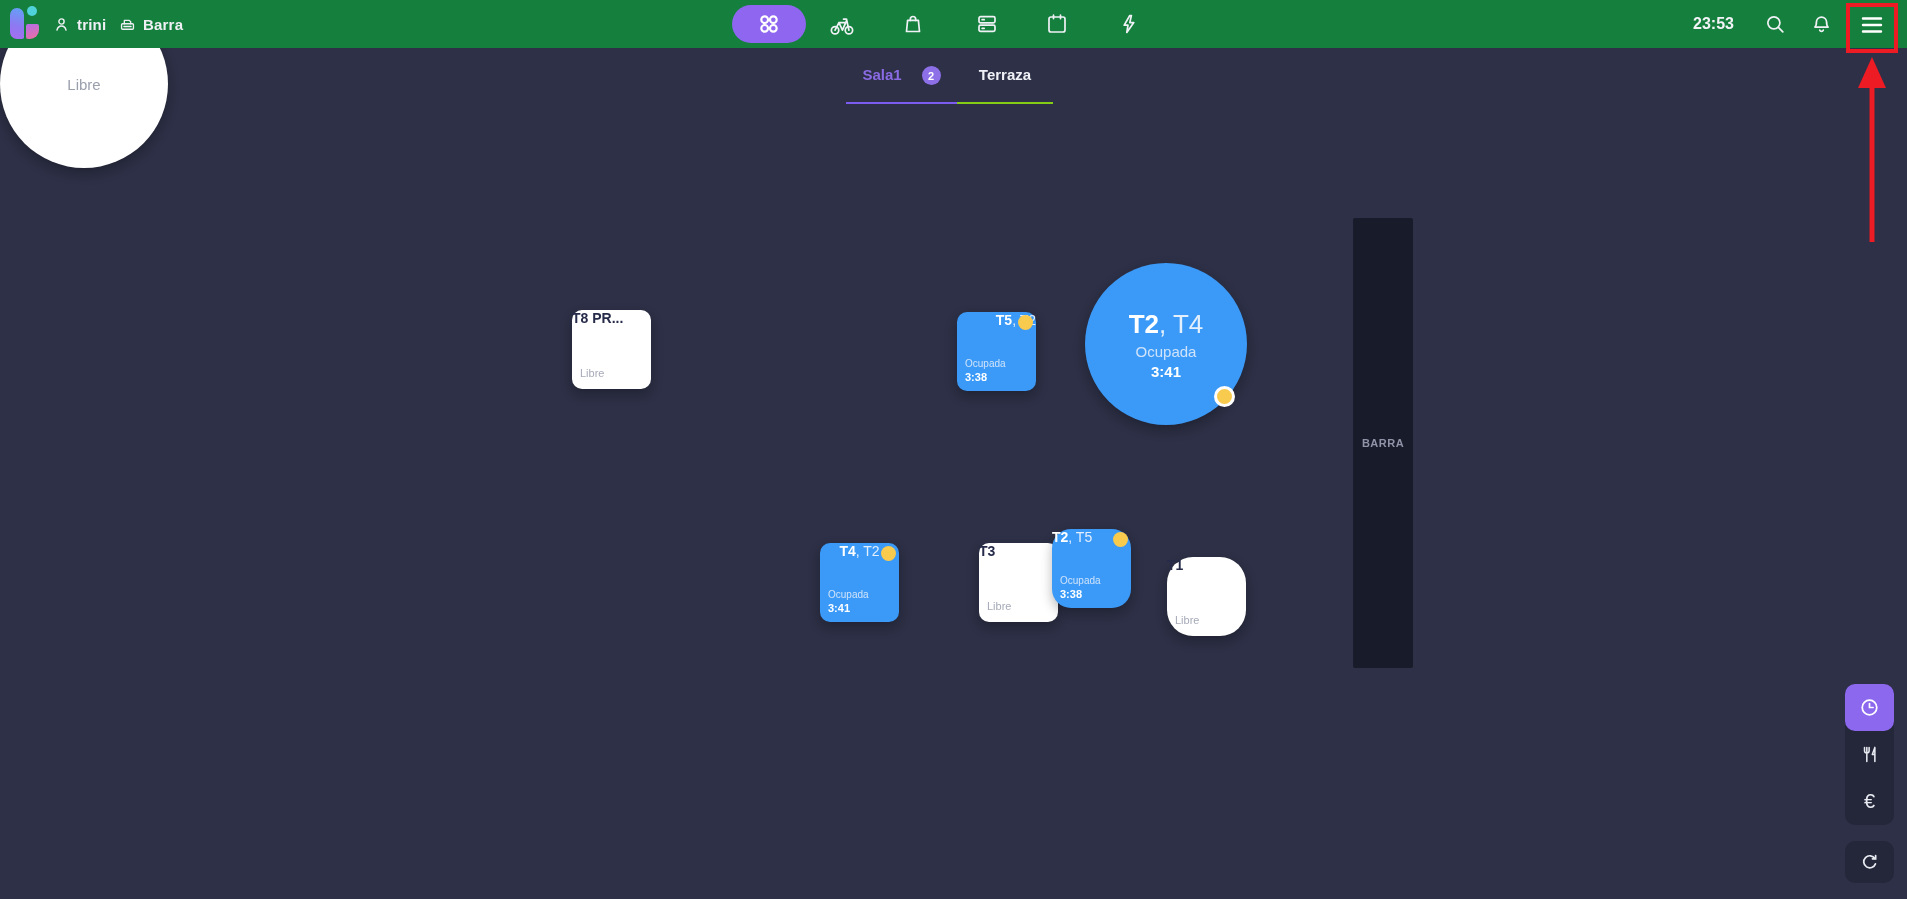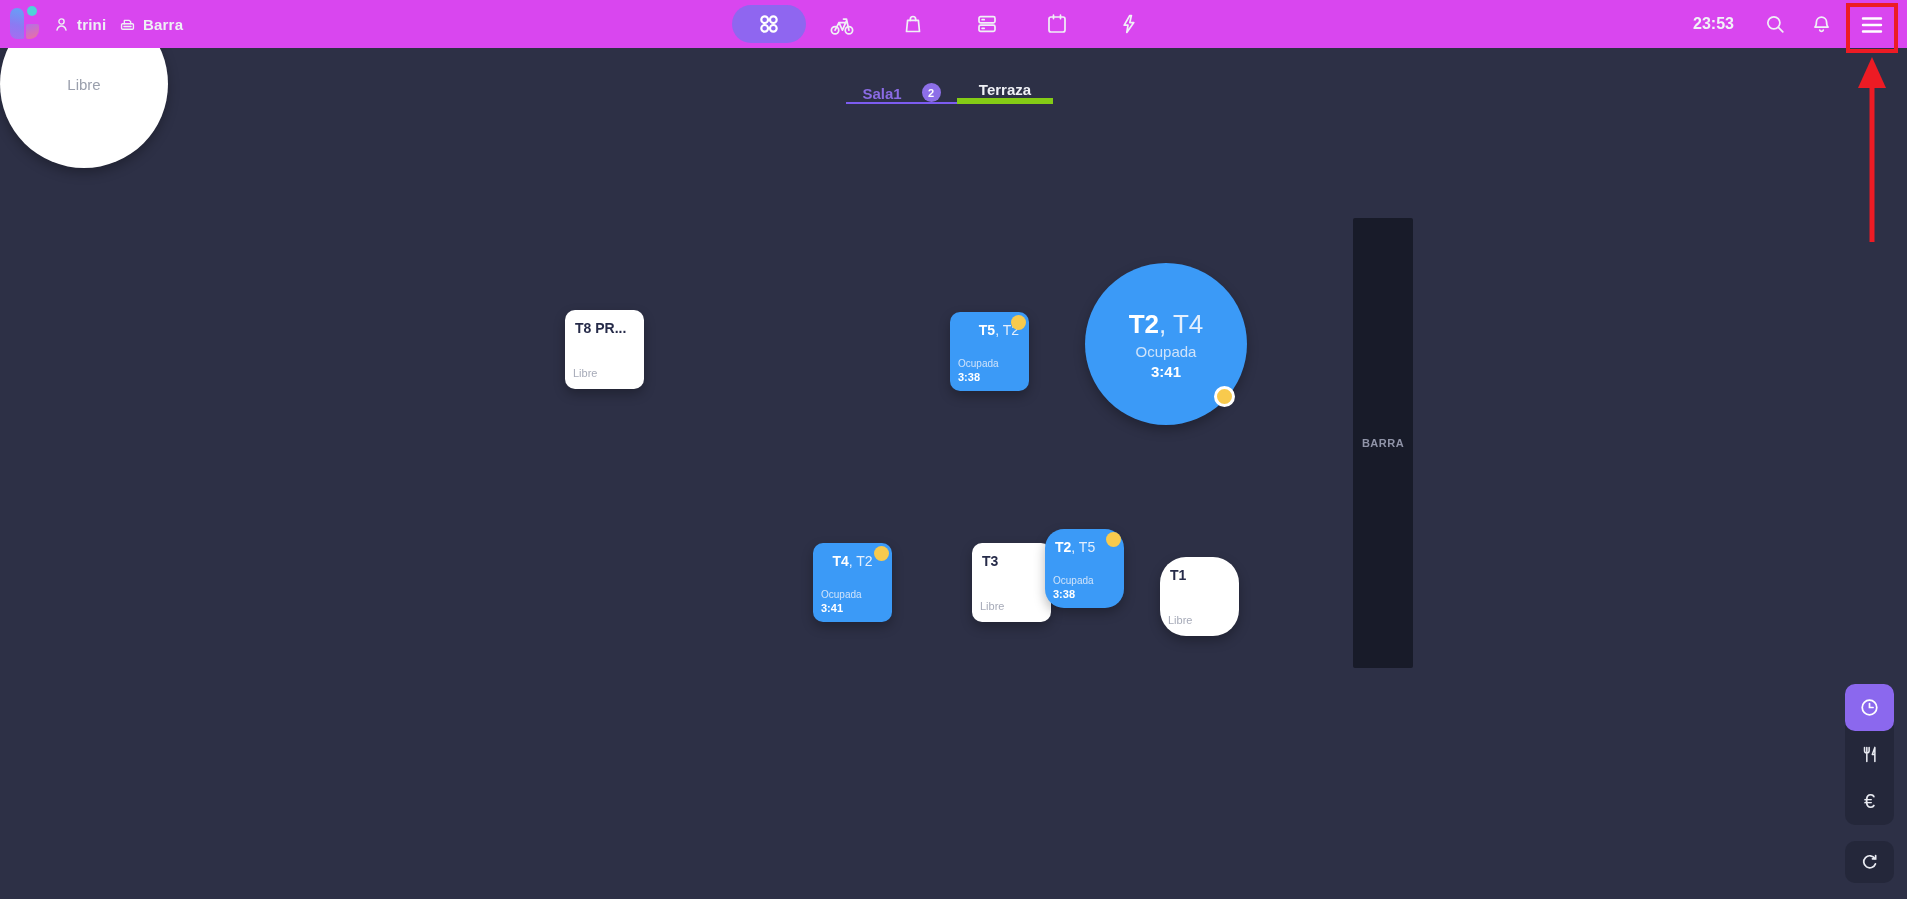--- a/index.html
+++ b/index.html
@@ -9,21 +9,21 @@
     background:#2d3046;
     font-family:"Liberation Sans", sans-serif;
     overflow:hidden;
     color:#fff;
   }
   svg { display:block; }
 
   
   .navbar {
     position:absolute; top:0; left:0; width:1907px; height:48px;
-    background:#d946ef; z-index:5;
+    background:#15803d; z-index:5;
   }
   .logo { position:absolute; left:10px; top:6px; width:32px; height:36px; }
   .logo .petal-left {
     position:absolute; left:0; top:2px; width:14px; height:31px;
     border-radius:8px 8px 2px 8px;
     background:linear-gradient(195deg,#62a3f7 0%,#8c7af2 55%,#a76df0 100%);
   }
   .logo .dot-teal {
     position:absolute; left:17px; top:0; width:10px; height:10px;
     border-radius:50%; background:#4fd2d9;
@@ -55,38 +55,38 @@
   
   .ann-box {
     position:absolute; left:1846px; top:3px; width:52px; height:50px;
     border:4px solid #ed1b24; z-index:9; pointer-events:none;
   }
   .ann-arrow { position:absolute; left:1840px; top:50px; z-index:9; pointer-events:none; }
 
   
   .tabs { position:absolute; left:846px; top:66px; display:flex; }
   .tab {
-    height:38px; display:flex; align-items:flex-end; justify-content:center;
+    height:38px; display:flex; align-items:flex-start; justify-content:center;
     gap:20px; font-size:15px; cursor:pointer;
   }
   .tab-sala { width:111px; color:#8a6be4; border-bottom:2px solid #7c5cf0; font-weight:600; }
-  .tab-terraza { width:96px; color:#f0f1f6; border-bottom:6px solid #84cc16; font-weight:600; }
+  .tab-terraza { width:96px; color:#f0f1f6; border-bottom:2px solid #84cc16; font-weight:600; }
   .tab-badge {
     width:19px; height:19px; border-radius:50%; background:#8d6fe8;
     color:#fff; font-size:11px; font-weight:700;
     display:flex; align-items:center; justify-content:center;
   }
 
   
   .table-card {
     position:absolute; border-radius:10px;
     box-shadow:0 5px 12px rgba(0,0,0,.28);
     cursor:pointer;
   }
-  .sq { width:79px; height:79px; padding:10px; }
+  .sq { width:79px; height:79px; padding:0;margin-left:7px; }
   .free { background:#ffffff; }
   .busy { background:#3b9af7; }
   .tc-title { font-size:14px; white-space:nowrap; overflow:hidden; }
   .free .tc-title { color:#262b49; font-weight:700; }
   .busy .tc-title .tc-main { color:#fff; font-weight:700; }
   .busy .tc-title .tc-rest { color:#e3effd; font-weight:400; }
   .tc-status { position:absolute; left:8px; bottom:22px; font-size:10px; }
   .free .tc-status { bottom:10px; color:#a6aab8; font-size:11px; }
   .busy .tc-status { color:#cfe3fa; }
   .tc-time { position:absolute; left:8px; bottom:8px; font-size:11px; font-weight:700; color:#fff; }

